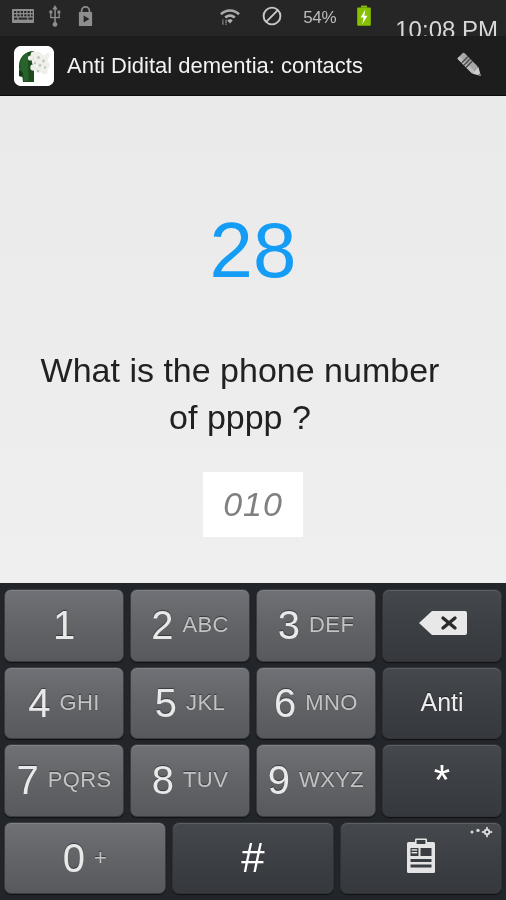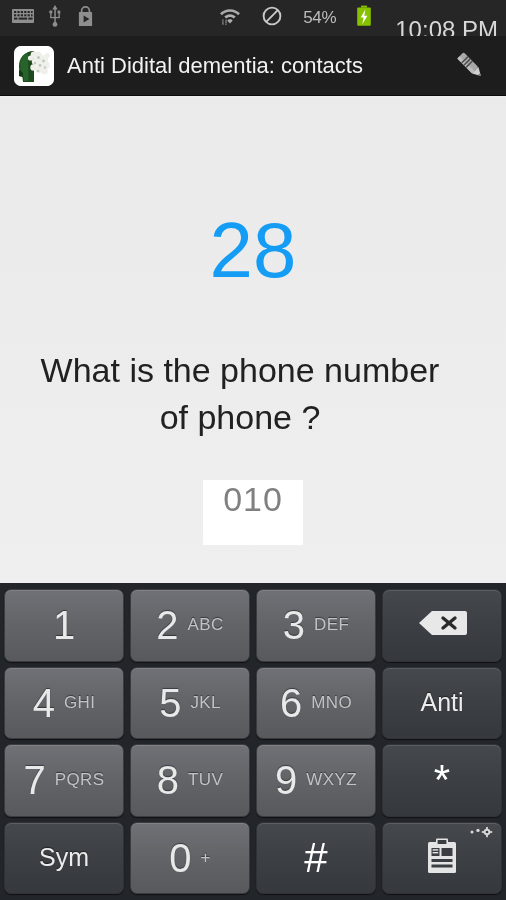--- a/index.html
+++ b/index.html
@@ -106,24 +106,24 @@
     width:480px;
     text-align:center;
     color:#212121;
     font-size:34px;
     line-height:47px;
     padding:0 4px;
     font-family:"Liberation Sans", sans-serif;
     margin-top:28px;
   }
   #answer-field {
-    position:absolute; left:203px; top:383px;
+    position:absolute; left:203px; top:375px;
     width:100px; height:65px;
     background:#ffffff;
-    display:flex; align-items:flex-start; justify-content:center;
+    display:flex; align-items:center; justify-content:center;font-style:italic;
   }
   #answer-value {
     color:#808080;
     font-size:34px;
     letter-spacing:1px;
     font-family:"Liberation Sans", sans-serif;
   }
 
   
   #keyboard {
@@ -156,21 +156,21 @@
   }
   .key-digit {
     color:#e9e9e9;
     font-size:40px;
     line-height:40px;
     font-family:"Liberation Sans", sans-serif;
     text-shadow:0 -1px 1px rgba(0,0,0,0.45);
   }
   .key-sub {
     color:#c3c3c3;
-    font-size:17px;
+    font-size:22px;
     margin-left:9px;
     letter-spacing:0.4px;
     font-family:"Liberation Sans", sans-serif;
     text-shadow:0 -1px 1px rgba(0,0,0,0.45);
   }
   .key-word {
     color:#ececec;
     font-size:25px;
     font-family:"Liberation Sans", sans-serif;
     text-shadow:0 -1px 1px rgba(0,0,0,0.5);
@@ -324,21 +324,21 @@
   </div>
 
   <div id="content">
 
     <div id="score-row">
       <span id="timer-value">28</span>
     </div>
 
     <div id="question-text">
       <div>What is the phone number</div>
-      <div>of phone ?</div>
+      <div>of pppp ?</div>
     </div>
 
     <div id="answer-field">
       <span id="answer-value">010</span>
     </div>
   </div>
 
   <div id="keyboard">
 
     <div class="kb-row">
@@ -414,23 +414,20 @@
           <span class="key-digit">9</span>
           <span class="key-sub">WXYZ</span>
         </span>
       </div>
       <div class="key fn">
         <span class="key-star">*</span>
       </div>
     </div>
 
     <div class="kb-row">
-      <div class="key fn">
-        <span class="key-word">Sym</span>
-      </div>
       <div class="key num">
         <span class="key-inner">
           <span class="key-digit">0</span>
           <span class="key-sub">+</span>
         </span>
       </div>
       <div class="key fn">
         <span class="key-hash">#</span>
       </div>
       <div class="key fn">

